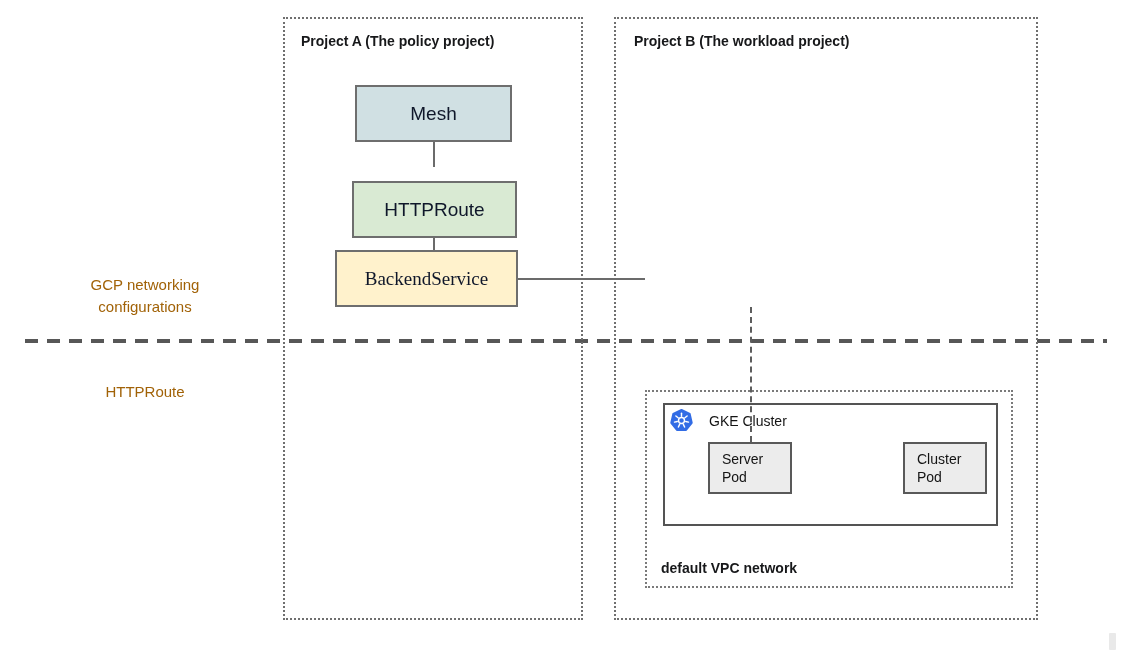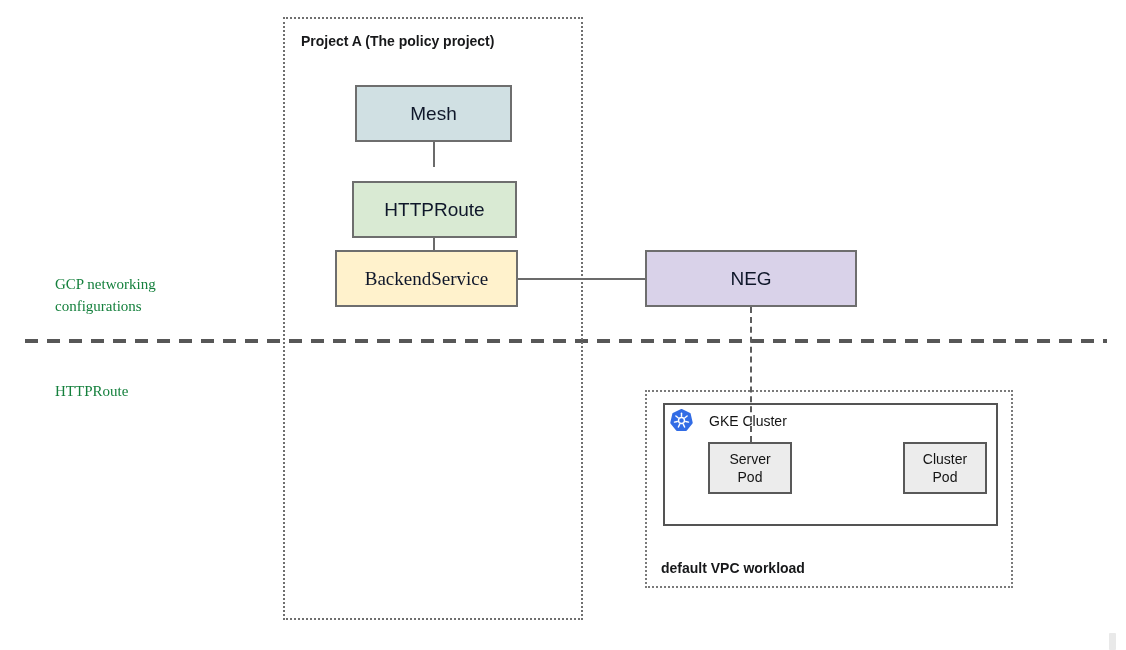--- a/index.html
+++ b/index.html
@@ -59,22 +59,22 @@
   .conn-neg-pod { left: 750px; top: 307px; height: 135px; }
 
   
   .layer-divider {
     position: absolute; left: 25px; top: 339px; width: 1082px; height: 4px;
     background: repeating-linear-gradient(90deg, #575757 0 13px, transparent 13px 22px);
     z-index: 0;
   }
 
   .layer-label {
-    position: absolute; width: 180px; text-align: left;
-    font-size: 15px; line-height: 1.45; color: #15803d; font-family: Liberation Serif, serif;
+    position: absolute; width: 180px; text-align: center;
+    font-size: 15px; line-height: 1.45; color: #a16207;
   }
   .layer-label-top { left: 55px; top: 274px; }
   .layer-label-bottom { left: 55px; top: 381px; }
 
   
   .gke-box {
     position: absolute; left: 663px; top: 403px; width: 335px; height: 123px;
     box-sizing: border-box; border: 2px solid #545454; background: #ffffff;
     z-index: 1;
   }
@@ -82,21 +82,21 @@
     position: absolute; left: 5px; top: 4px;
     display: flex; align-items: center; gap: 16px; z-index: 3;
   }
   .gke-label { font-size: 14px; color: #141414; white-space: nowrap; }
   .k8s-icon { width: 23px; height: 23px; display: block; }
 
   .pod {
     position: absolute; width: 84px; height: 52px; box-sizing: border-box;
     background: #ececec; border: 2px solid #595959;
     display: flex; align-items: center; justify-content: center;
-    text-align: center; font-size: 14px; line-height: 1.3; color: #141414;
+    font-size: 14px; line-height: 1.3; color: #141414;
     z-index: 3; padding: 0 12px;
   }
   .pod-server { left: 708px; top: 442px; }
   .pod-client { left: 903px; top: 442px; }
 
   
   .scrollbar-thumb {
     position: absolute; left: 1109px; top: 633px; width: 7px; height: 17px;
     background: #e9e9e9; border-radius: 1px;
   }
@@ -107,33 +107,35 @@
 <div class="canvas">
 
   <div class="layer-divider"></div>
   <div class="layer-label layer-label-top">GCP networking configurations</div>
   <div class="layer-label layer-label-bottom">HTTPRoute</div>
 
   <div class="dotted-box project-a">
     <div class="project-label">Project A (The policy project)</div>
   </div>
 
+  <div class="dotted-box project-b">
+    <div class="project-label">Project B (The workload project)</div>
+  </div>
 
   <div class="conn-v conn-mesh-httproute"></div>
   <div class="conn-v conn-httproute-bs"></div>
   <div class="conn-h conn-bs-neg"></div>
   <div class="dash-v conn-neg-pod"></div>
 
   <div class="node node-mesh" style="background: rgb(208, 224, 227);">Mesh</div>
   <div class="node node-httproute" style="background: rgb(217, 234, 211);">HTTPRoute</div>
   <div class="node node-backendservice" style="background: rgb(255, 242, 204); font-family: Liberation Serif, serif;">BackendService</div>
-  <div class="node node-neg" style="background: rgb(217, 210, 233);">NEG</div>
 
   <div class="dotted-box vpc-box">
-    <div class="vpc-label">default VPC workload</div>
+    <div class="vpc-label">default VPC network</div>
   </div>
 
   <div class="gke-box">
     <div class="gke-header">
       <svg class="k8s-icon" viewBox="0 0 24 24">
         <polygon points="12,1 20.6,5.1 22.7,14.4 16.8,21.9 7.2,21.9 1.3,14.4 3.4,5.1" fill="#326ce5" stroke="#326ce5" stroke-width="2" stroke-linejoin="round"></polygon>
         <g stroke="#ffffff" stroke-width="1.5" stroke-linecap="round" fill="none">
           <circle cx="12" cy="12" r="3.1"></circle>
           <line x1="12" y1="7.5" x2="12" y2="4.5"></line>
           <line x1="15.52" y1="9.19" x2="17.86" y2="7.32"></line>

